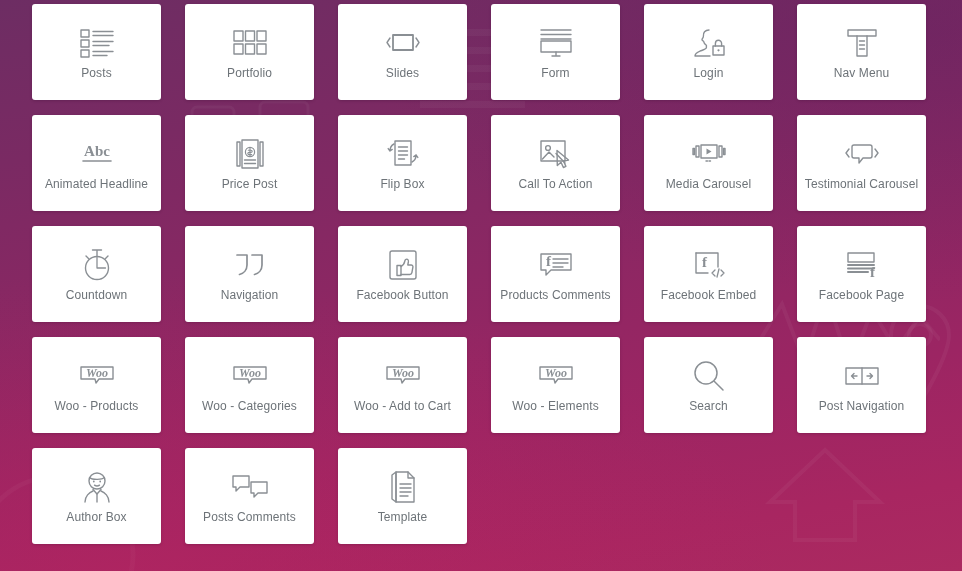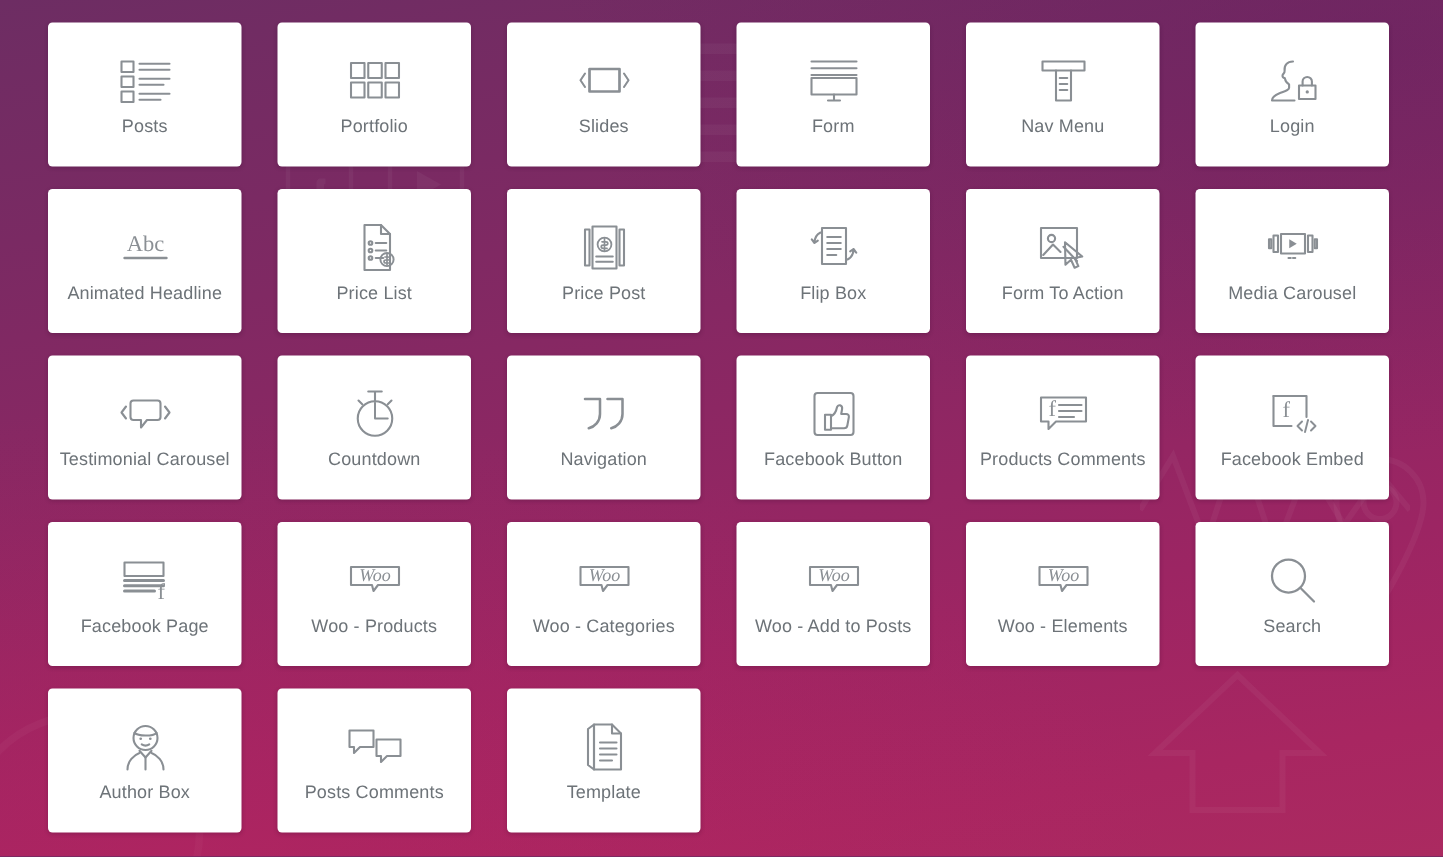--- a/index.html
+++ b/index.html
@@ -40,21 +40,21 @@
     color: rgba(255,255,255,0.045);
     pointer-events: none;
     z-index: 0;
     line-height: 1;
   }
   .watermark svg { display: block; }
 
   .grid {
     position: relative;
     z-index: 2;
-    padding: 15px 32px;
+    padding: 4px 32px;
     display: grid;
     grid-template-columns: repeat(6, 129px);
     grid-auto-rows: 96px;
     column-gap: 24px;
     row-gap: 15px;
     box-sizing: border-box;
   }
 
   .card {
     background: #ffffff;
@@ -69,20 +69,21 @@
     overflow: hidden;
   }
 
   .card-icon {
     height: 40px;
     display: flex;
     align-items: center;
     justify-content: center;
     color: #3b82f6;
     margin-bottom: 4px;
+    font-weight: bold;
   }
   .card-icon svg {
     display: block;
     stroke: #8a8f94;
     fill: none;
     stroke-width: 1.4;
     stroke-linecap: round;
     stroke-linejoin: round;
   }
   .card-icon .solid { fill: #8a8f94; stroke: none; }
@@ -204,68 +205,51 @@
           <path d="M2 2h30M2 6.5h30M2 11h30"></path>
           <rect x="2" y="13" width="30" height="11"></rect>
           <path d="M17 24v3M13 28h8"></path>
         </svg>
       </div>
       <div class="card-label">Form</div>
     </div>
 
     <div class="card">
       <div class="card-icon">
-        <svg width="32" height="30" viewBox="0 0 32 30">
-          <rect x="2" y="2" width="28" height="6"></rect>
-          <path d="M11 8v20h10V8"></path>
-          <path d="M13.5 13h5M13.5 17h5M13.5 21h5"></path>
-        </svg>
-      </div>
-      <div class="card-label">Nav Menu</div>
-    </div>
-
-    <div class="card">
-      <div class="card-icon">
         <svg width="34" height="32" viewBox="0 0 34 32">
           <path d="M17 3c-4 0-6 2.6-5.6 6.2.2 1.8-1.4 2-1.4 3.3 0 1 .9 1.5 1.5 1.6.4 2 1.6 3.5 2.9 4.2v2.2c0 1.6-2.6 2.2-6.4 3.6C4.6 25.4 3 26.6 3 29h15"></path>
           <rect x="21" y="19" width="11" height="9"></rect>
           <path d="M23.4 19v-2.6a3.1 3.1 0 016.2 0V19"></path>
           <circle cx="26.5" cy="23.3" r="1.1" class="solid"></circle>
         </svg>
       </div>
       <div class="card-label">Login</div>
     </div>
 
     <div class="card">
       <div class="card-icon">
+        <svg width="32" height="30" viewBox="0 0 32 30">
+          <rect x="2" y="2" width="28" height="6"></rect>
+          <path d="M11 8v20h10V8"></path>
+          <path d="M13.5 13h5M13.5 17h5M13.5 21h5"></path>
+        </svg>
+      </div>
+      <div class="card-label">Nav Menu</div>
+    </div>
+
+    <div class="card">
+      <div class="card-icon">
         <svg width="44" height="26" viewBox="0 0 44 26">
           <text class="txt" x="22" y="15" text-anchor="middle" font-size="15">Abc</text>
           <path d="M8 20h28" stroke-width="1.6"></path>
         </svg>
       </div>
       <div class="card-label">Animated Headline</div>
     </div>
 
-    <div class="card">
-      <div class="card-icon">
-        <svg width="30" height="34" viewBox="0 0 30 34">
-          <path d="M8 2h11l6 6v24H8z"></path>
-          <path d="M19 2v6h6"></path>
-          <circle cx="12" cy="14" r="1.2"></circle>
-            <path d="M15.5 14h7"></path>
-          <circle cx="12" cy="19" r="1.2"></circle>
-            <path d="M15.5 19h7"></path>
-          <circle cx="12" cy="24" r="1.2"></circle>
-            <path d="M15.5 24h5"></path>
-          <circle cx="23" cy="25" r="4.4" stroke-width="1.3"></circle>
-          <path d="M23 21.4v7.2M21.6 23.3h2.2c.8 0 1.2.5 1.2 1s-.4 1-1.2 1h-1.6c-.8 0-1.2.5-1.2 1s.4 1 1.2 1h2.2" stroke-width="1.1"></path>
-        </svg>
-      </div>
-      <div class="card-label">Price List</div>
-    </div>
 
     <div class="card">
       <div class="card-icon">
         <svg width="36" height="32" viewBox="0 0 36 32">
           <path d="M5 4h3v24H5zM28 4h3v24h-3z"></path>
           <rect x="10" y="2" width="16" height="28"></rect>
           <circle cx="18" cy="14" r="4.6" stroke-width="1.2"></circle>
           <path d="M18 9.8v8.4M16.3 12.2h2.6c.9 0 1.3.5 1.3 1.1s-.4 1.1-1.3 1.1h-1.8c-.9 0-1.3.5-1.3 1.1s.4 1.1 1.3 1.1h2.6" stroke-width="1.1"></path>
           <path d="M12.5 22h11M12.5 25.5h11"></path>
         </svg>
@@ -288,21 +272,21 @@
     <div class="card">
       <div class="card-icon">
         <svg width="34" height="30" viewBox="0 0 34 30">
           <rect x="2" y="2" width="24" height="20"></rect>
           <circle cx="9" cy="9" r="2.4"></circle>
           <path d="M3.5 20l6.5-7 5 5"></path>
           <path d="M17 14.5l9 9.5"></path>
           <path d="M18 11.5l11.5 9.5-5 1 2.4 5.4-2.5 1.1-2.4-5.3-3.7 3.3z" stroke-width="1.4"></path>
         </svg>
       </div>
-      <div class="card-label">Form To Action</div>
+      <div class="card-label">Call To Action</div>
     </div>
 
     <div class="card">
       <div class="card-icon">
         <svg width="40" height="24" viewBox="0 0 40 24">
           <rect x="12" y="3" width="16" height="13"></rect>
           <path d="M17.5 6.5l5 3-5 3z" class="solid"></path>
           <path d="M7 4h3v11H7zM30 4h3v11h-3z"></path>
           <path d="M4 6.5h1.5v6H4zM34.5 6.5H36v6h-1.5z"></path>
           <path d="M17 19h6" stroke-dasharray="1.5 1.5"></path>
@@ -412,21 +396,21 @@
       <div class="card-label">Woo - Categories</div>
     </div>
 
     <div class="card">
       <div class="card-icon">
         <svg width="40" height="24" viewBox="0 0 40 24">
           <path d="M4 3h32v12H22l-3 4-1-4H4z"></path>
           <text class="wootxt" x="20" y="12.5" text-anchor="middle">Woo</text>
         </svg>
       </div>
-      <div class="card-label">Woo - Add to Posts</div>
+      <div class="card-label">Woo - Add to Cart</div>
     </div>
 
     <div class="card">
       <div class="card-icon">
         <svg width="40" height="24" viewBox="0 0 40 24">
           <path d="M4 3h32v12H22l-3 4-1-4H4z"></path>
           <text class="wootxt" x="20" y="12.5" text-anchor="middle">Woo</text>
         </svg>
       </div>
       <div class="card-label">Woo - Elements</div>
@@ -435,20 +419,31 @@
     <div class="card">
       <div class="card-icon">
         <svg width="34" height="34" viewBox="0 0 34 34">
           <circle cx="14" cy="14" r="11" stroke-width="1.5"></circle>
           <path d="M22.2 22.2L31 31" stroke-width="1.5"></path>
         </svg>
       </div>
       <div class="card-label">Search</div>
     </div>
 
+    <div class="card">
+      <div class="card-icon">
+        <svg width="36" height="22" viewBox="0 0 36 22">
+          <rect x="2" y="3" width="32" height="16"></rect>
+          <path d="M18 3v16"></path>
+          <path d="M13 11H7.5M10 8.5L7.5 11l2.5 2.5"></path>
+          <path d="M23 11h5.5M26 8.5l2.5 2.5-2.5 2.5"></path>
+        </svg>
+      </div>
+      <div class="card-label">Post Navigation</div>
+    </div>
 
     <div class="card">
       <div class="card-icon">
         <svg width="32" height="34" viewBox="0 0 32 34">
           <circle cx="16" cy="11" r="8"></circle>
           <path d="M8.6 7.6c2.6 2.2 12.2 2.4 14.8 0"></path>
           <circle cx="12.8" cy="11.5" r="0.9" class="solid"></circle>
           <circle cx="19.2" cy="11.5" r="0.9" class="solid"></circle>
           <path d="M13.5 15.2c1.6 1.1 3.4 1.1 5 0"></path>
           <path d="M12 19.5L16 24l4-4.5"></path>

